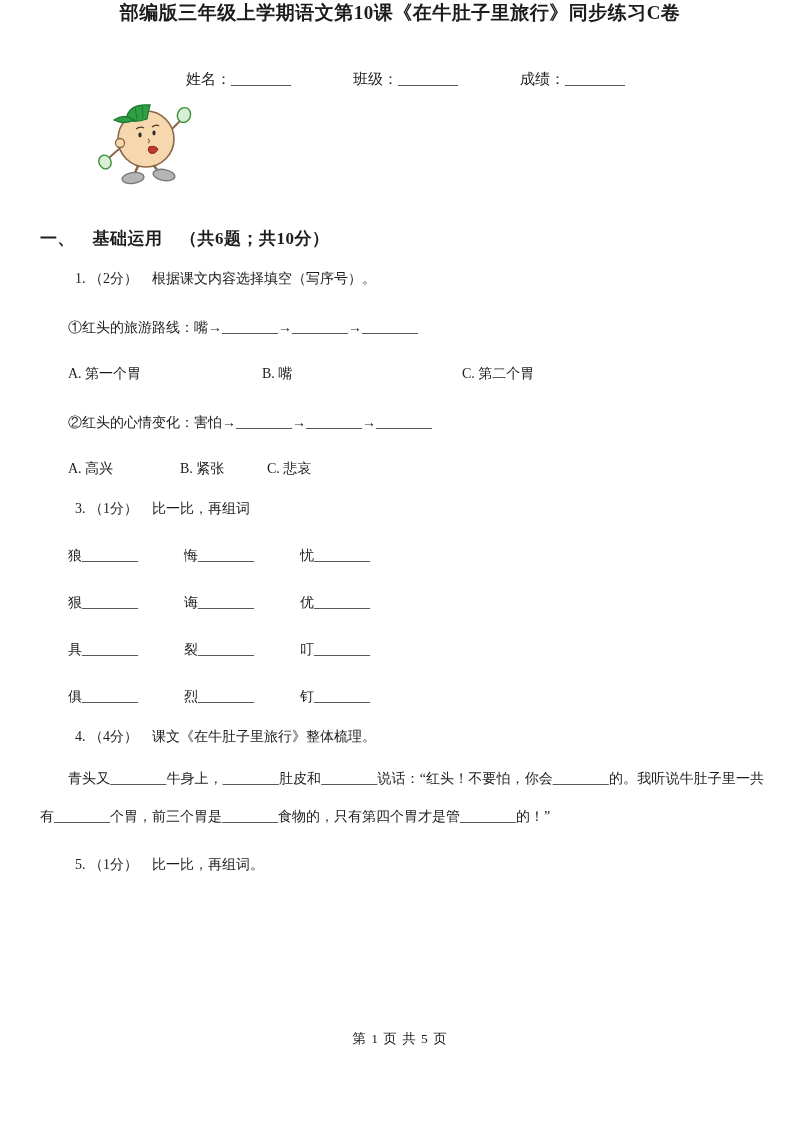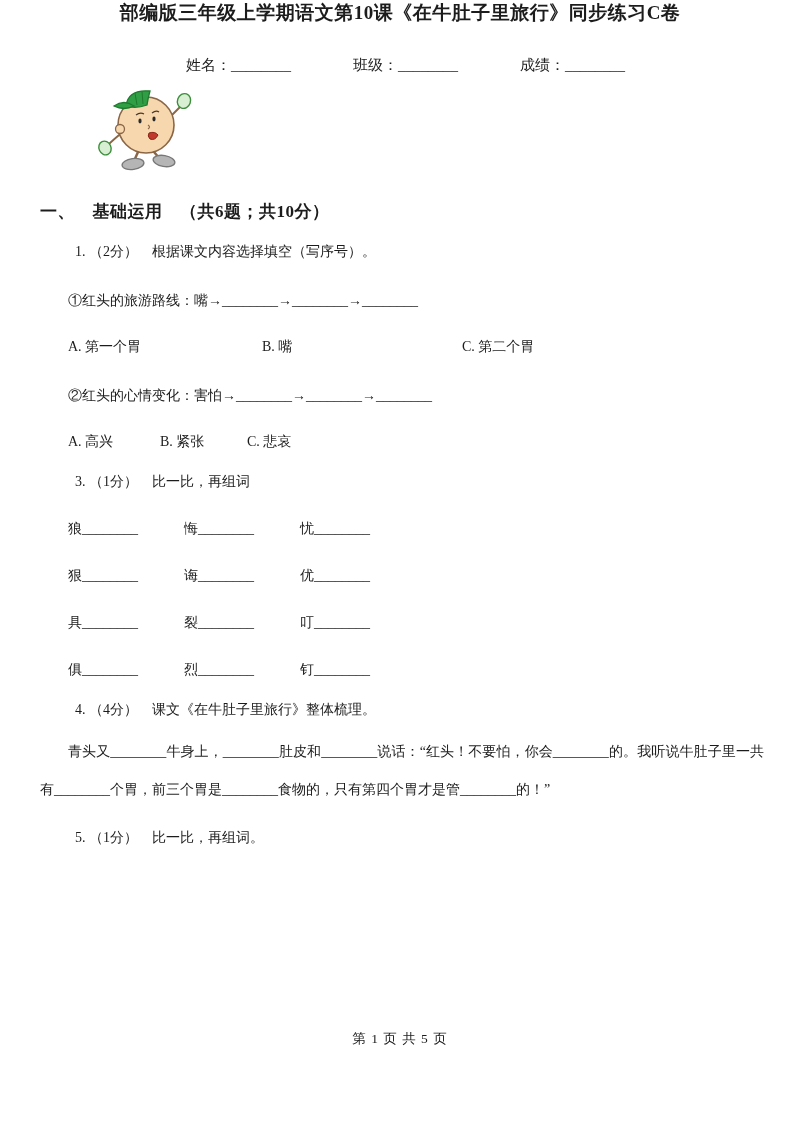--- a/index.html
+++ b/index.html
@@ -6,34 +6,34 @@
   .page{
     width:800px;height:1132px;margin:0 auto;background:#ffffff;
     position:relative;overflow:hidden;color:#1c1c1c;
     font-family:"Liberation Serif","DejaVu Serif",serif;
   }
   .title{
     margin:0;text-align:center;
     font-size:19px;font-weight:bold;letter-spacing:0.5px;
   }
   .fields{
-    margin-top:30px;display:flex;justify-content:center;gap:62px;
+    margin-top:44px;display:flex;justify-content:center;gap:62px;
     font-size:15px;padding-left:11px;
   }
   .intro-block{position:relative;height:96px;margin-top:6px;}
   .mascot{position:absolute;left:92px;top:0;}
   .intro-text{position:absolute;left:163px;top:66px;font-size:15px;white-space:nowrap;}
-  .section-heading{margin:23px 0 0 40px;font-size:17px;font-weight:bold;letter-spacing:0.5px;}
+  .section-heading{margin:36px 0 0 40px;font-size:17px;font-weight:bold;letter-spacing:0.5px;}
   .qheader{margin:18px 0 0 75px;font-size:14px;line-height:22px;}
   .line{margin:27px 0 0 68px;font-size:14px;line-height:22px;}
   .opts{display:flex;margin:24px 0 0 68px;font-size:14px;line-height:22px;}
   .o1a{display:inline-block;width:194px;}
   .o1b{display:inline-block;width:200px;}
   .o2a{display:inline-block;width:92px;}
-  .o2b{display:inline-block;width:87px;}
+  .o2b{display:inline-block;width:87px;margin-left:20px;}
   .wrow{display:flex;margin:25px 0 0 68px;font-size:14px;line-height:22px;}
   .w4{display:inline-block;width:86px;}
   .w3{display:inline-block;width:116px;}
   .para{
     margin:12px 36px 0 40px;text-indent:28px;
     font-size:14px;line-height:38px;text-align:justify;
   }
   .footer{
     position:absolute;top:1030px;left:0;right:0;text-align:center;
     font-size:13.5px;letter-spacing:1px;

